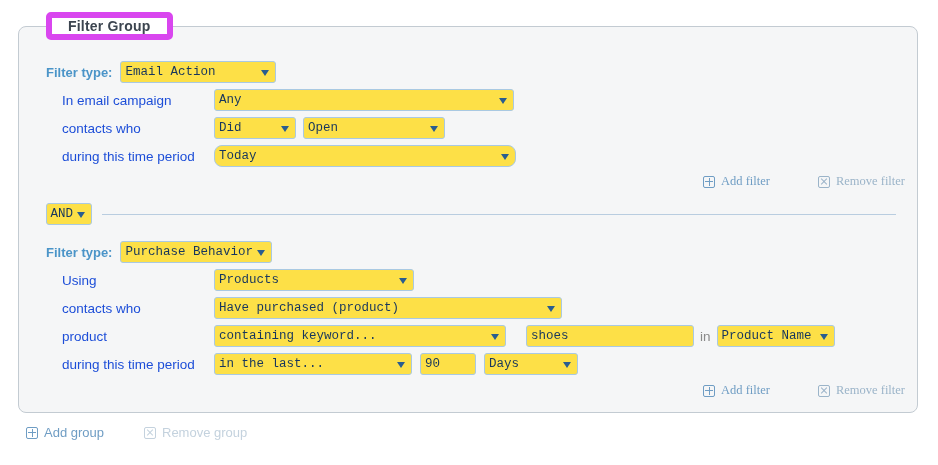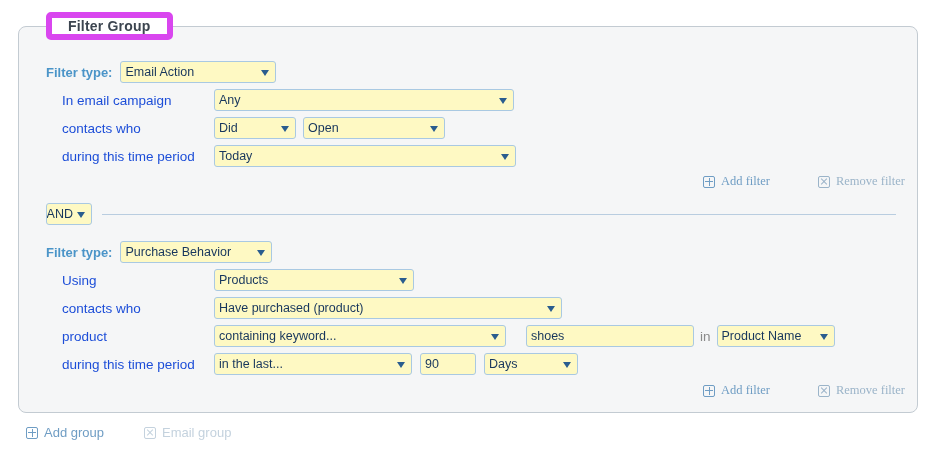--- a/index.html
+++ b/index.html
@@ -59,25 +59,25 @@
   }
   .lbl-in {
     color: #8a8a8a;
     font-size: 13.5px;
     margin: 0 6px;
   }
 
   
   .sel, .txt {
     height: 21px;
-    background: #fef9c3;
+    background: #fde047;
     border: 1px solid #a9c9e2;
     border-radius: 3px;
     color: #17365d;
-    font-family: Liberation Sans, sans-serif;
+    font-family: Liberation Mono, monospace;
     font-size: 12.5px;
     padding: 10px 4px;
     display: flex;
     align-items: center;
     position: relative;
     white-space: nowrap;
     overflow: hidden;
   }
   .sel { padding-right: 18px; }
   .sel .caret {
@@ -188,21 +188,21 @@
       <span class="caret"></span>
     </div>
     <div class="sel" style="width:142px; margin-left:7px;">
       <span>Open</span>
       <span class="caret"></span>
     </div>
   </div>
 
   <div class="row" style="left:62px; top:145px;">
     <span class="lbl" style="width:152px;">during this time period</span>
-    <div class="sel" style="width:302px;">
+    <div class="sel" style="width:302px;border-radius:8px;">
       <span>Today</span>
       <span class="caret"></span>
     </div>
   </div>
 
   <div class="actions" style="left:703px; top:174px;">
     <div class="act">
       <span class="ico plus"></span>
       <span>Add filter</span>
     </div>
@@ -286,17 +286,17 @@
     </div>
   </div>
 
   <div class="group-actions">
     <div class="act">
       <span class="ico plus"></span>
       <span>Add group</span>
     </div>
     <div class="act disabled">
       <span class="ico x"></span>
-      <span>Email group</span>
+      <span>Remove group</span>
     </div>
   </div>
 
 </div>
 
 </body></html>

